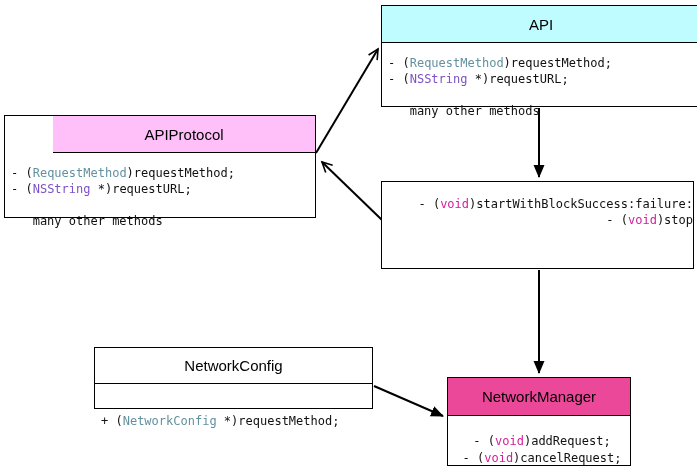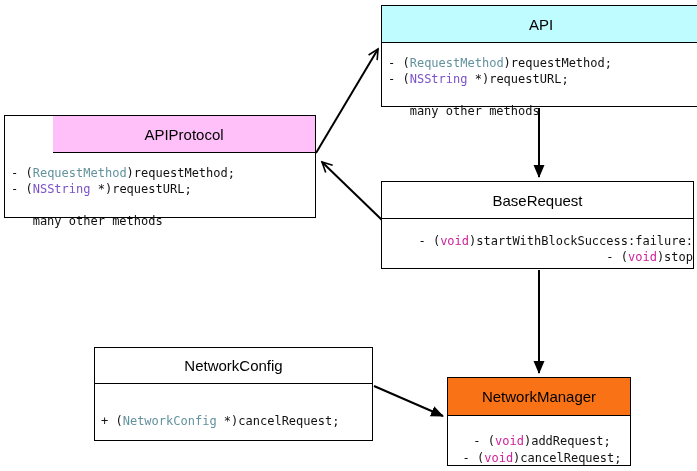--- a/index.html
+++ b/index.html
@@ -60,21 +60,21 @@
   #box-api .box-body   { padding: 2px 0 0 6px; line-height: 16px; }
 
   #box-apiprotocol { left: 4px; top: 115px; width: 312px; height: 103px; }
   #box-apiprotocol .box-header { height: 37px; }
   #box-apiprotocol .box-body   { padding: 2px 0 0 6px; line-height: 16px; }
 
   #box-baserequest { left: 381px; top: 181px; width: 313px; height: 88px; }
   #box-baserequest .box-header { height: 37px; }
   #box-baserequest .box-body   { padding: 4px 0 0 6px; line-height: 16px; text-align: right; }
 
-  #box-networkconfig { left: 94px; top: 347px; width: 279px; height: 94px; }
+  #box-networkconfig { left: 94px; top: 347px; width: 279px; height: 62px; }
   #box-networkconfig .box-header { height: 36px; }
   #box-networkconfig .box-body   { padding: 19px 0 0 6px; line-height: 16px; }
 
   #box-networkmanager { left: 447px; top: 377px; width: 184px; height: 89px; }
   #box-networkmanager .box-header { height: 38px; }
   #box-networkmanager .box-body   { padding: 7px 0 0 6px; line-height: 17px; text-align: center; }
   #box-networkmanager .code-line  { height: 17px; }
 </style>
 </head>
 <body>
@@ -105,33 +105,30 @@
   </div>
 
   <div class="box" id="box-apiprotocol">
     <div class="box-header" style="background: rgb(255, 191, 248); margin-left: 48px;">
       <span class="box-title">APIProtocol</span>
     </div>
     <div class="box-body"><div class="code-line"><span style="color: rgb(17, 17, 17);">- (</span><span style="color: rgb(98, 146, 158);">RequestMethod</span><span style="color: rgb(17, 17, 17);">)requestMethod;</span></div><div class="code-line"><span style="color: rgb(17, 17, 17);">- (</span><span style="color: rgb(123, 82, 200);">NSString</span><span style="color: rgb(17, 17, 17);"> *)requestURL;</span></div><div class="code-line">&nbsp;</div><div class="code-line"><span style="color: rgb(17, 17, 17);">   many other methods</span></div></div>
   </div>
 
   <div class="box" id="box-baserequest">
-    <div class="box-header" style="background: rgb(255, 255, 255);">
-      <span class="box-title">BaseRequest</span>
-    </div>
     <div class="box-body"><div class="code-line"><span style="color: rgb(17, 17, 17);">- (</span><span style="color: rgb(208, 33, 155);">void</span><span style="color: rgb(17, 17, 17);">)startWithBlockSuccess:failure:</span></div><div class="code-line"><span style="color: rgb(17, 17, 17);">- (</span><span style="color: rgb(208, 33, 155);">void</span><span style="color: rgb(17, 17, 17);">)stop</span></div></div>
   </div>
 
   <div class="box" id="box-networkconfig">
     <div class="box-header" style="background: rgb(255, 255, 255);">
       <span class="box-title">NetworkConfig</span>
     </div>
-    <div class="box-body"><div class="code-line"><span style="color: rgb(17, 17, 17);">+ (</span><span style="color: rgb(98, 146, 158);">NetworkConfig</span><span style="color: rgb(17, 17, 17);"> *)cancelRequest;</span></div></div>
+    <div class="box-body"><div class="code-line"><span style="color: rgb(17, 17, 17);">+ (</span><span style="color: rgb(98, 146, 158);">NetworkConfig</span><span style="color: rgb(17, 17, 17);"> *)requestMethod;</span></div></div>
   </div>
 
   <div class="box" id="box-networkmanager">
-    <div class="box-header" style="background: #f97316; justify-content: center;">
+    <div class="box-header" style="background: #ec4899; justify-content: center;">
       <span class="box-title">NetworkManager</span>
     </div>
     <div class="box-body"><div class="code-line"><span style="color: rgb(17, 17, 17);">- (</span><span style="color: rgb(208, 33, 155);">void</span><span style="color: rgb(17, 17, 17);">)addRequest;</span></div><div class="code-line"><span style="color: rgb(17, 17, 17);">- (</span><span style="color: rgb(208, 33, 155);">void</span><span style="color: rgb(17, 17, 17);">)cancelRequest;</span></div></div>
   </div>
 
 </div>
 
 </body></html>

